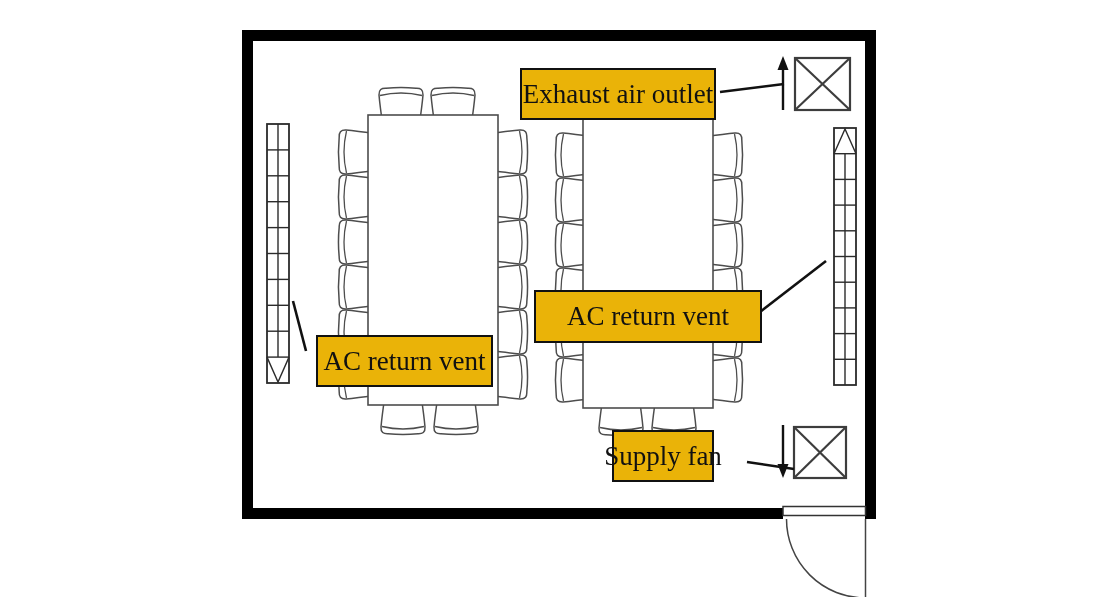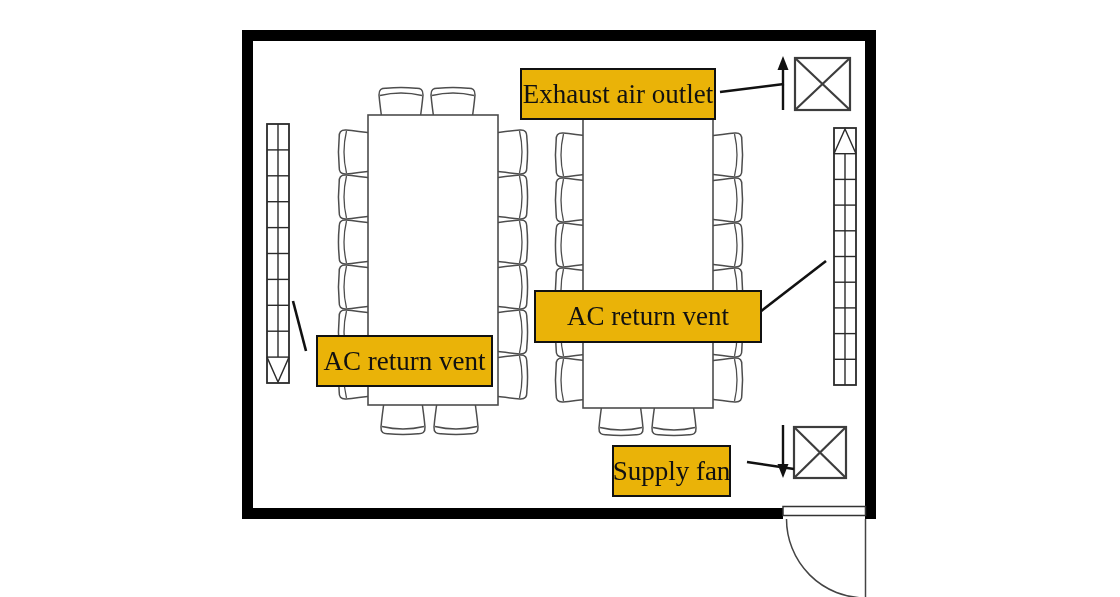--- a/index.html
+++ b/index.html
@@ -21,21 +21,21 @@
     line-height:1;
     display:flex;
     align-items:center;
     justify-content:center;
     white-space:nowrap;
     z-index:5;
   }
   .lbl-exhaust{left:520px;top:68px;width:196px;height:52px;}
   .lbl-return {left:534px;top:290px;width:228px;height:53px;}
   .lbl-supply {left:316px;top:335px;width:177px;height:52px;}
-  .lbl-fan    {left:612px;top:445px;width:119px;height:52px;}
+  .lbl-fan    {left:612px;top:430px;width:102px;height:52px;}
 
   .seat{fill:#ffffff;stroke:#4d4d4d;stroke-width:1.5;}
   .back{fill:none;stroke:#4d4d4d;stroke-width:1.3;}
   .tbl{fill:#ffffff;stroke:#4d4d4d;stroke-width:1.6;}
   .vent{fill:#ffffff;stroke:#2b2b2b;stroke-width:1.8;}
   .ventline{stroke:#2b2b2b;stroke-width:1.4;fill:none;}
   .wall{fill:#000000;}
   .xbox{fill:#ffffff;stroke:#3d3d3d;stroke-width:2.2;}
   .xline{stroke:#3d3d3d;stroke-width:2.2;}
   .arrow{stroke:#111111;stroke-width:2.4;}

